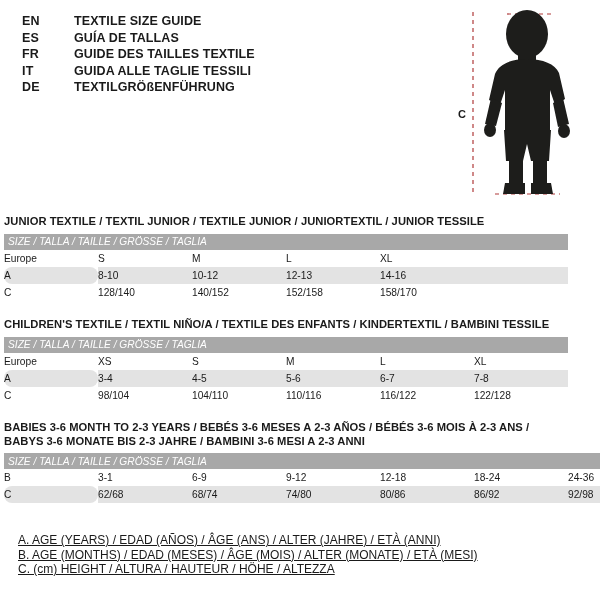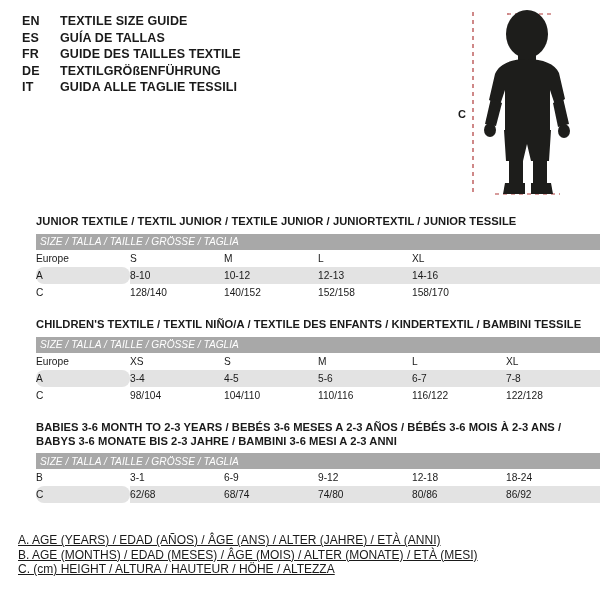--- a/index.html
+++ b/index.html
@@ -37,20 +37,21 @@
   .hdr-lang {
     width: 38px;
     font-size: 12.5px;
     font-weight: bold;
     letter-spacing: 0.2px;
   }
   .hdr-text {
     font-size: 12.5px;
     font-weight: bold;
     letter-spacing: 0.1px;
+    margin-left: 14px;
   }
 
   
   .figure-area {
     position: absolute;
     left: 455px;
     top: 4px;
     width: 140px;
     height: 196px;
   }
@@ -60,21 +61,21 @@
     left: 3px;
     top: 104px;
     font-size: 11px;
     font-weight: bold;
     color: #1a1a1a;
   }
 
   
   .section {
     position: absolute;
-    left: 36px;
+    left: 4px;
     width: 564px;
   }
   .sec-title {
     font-size: 11.2px;
     font-weight: bold;
     letter-spacing: 0.05px;
     margin-bottom: 5px;
     line-height: 13.5px;
   }
   table.size-table {
@@ -134,26 +135,26 @@
     </div>
     <div class="hdr-row">
       <div class="hdr-lang">ES</div>
       <div class="hdr-text">GUÍA DE TALLAS</div>
     </div>
     <div class="hdr-row">
       <div class="hdr-lang">FR</div>
       <div class="hdr-text">GUIDE DES TAILLES TEXTILE</div>
     </div>
     <div class="hdr-row">
+      <div class="hdr-lang">IT</div>
+      <div class="hdr-text">GUIDA ALLE TAGLIE TESSILI</div>
+    </div>
+    <div class="hdr-row">
       <div class="hdr-lang">DE</div>
       <div class="hdr-text">TEXTILGRÖßENFÜHRUNG</div>
-    </div>
-    <div class="hdr-row">
-      <div class="hdr-lang">IT</div>
-      <div class="hdr-text">GUIDA ALLE TAGLIE TESSILI</div>
     </div>
   </div>
 
   <div class="figure-area">
     <svg class="fig-svg" width="140" height="196" viewBox="0 0 140 196">
 
       <line x1="18" y1="8" x2="18" y2="192" stroke="#b03a3a" stroke-width="1.2" stroke-dasharray="4,4"></line>
       <line x1="52" y1="10" x2="100" y2="10" stroke="#b03a3a" stroke-width="1.2" stroke-dasharray="4,4"></line>
       <line x1="40" y1="190" x2="105" y2="190" stroke="#b03a3a" stroke-width="1.2" stroke-dasharray="4,4"></line>
 

